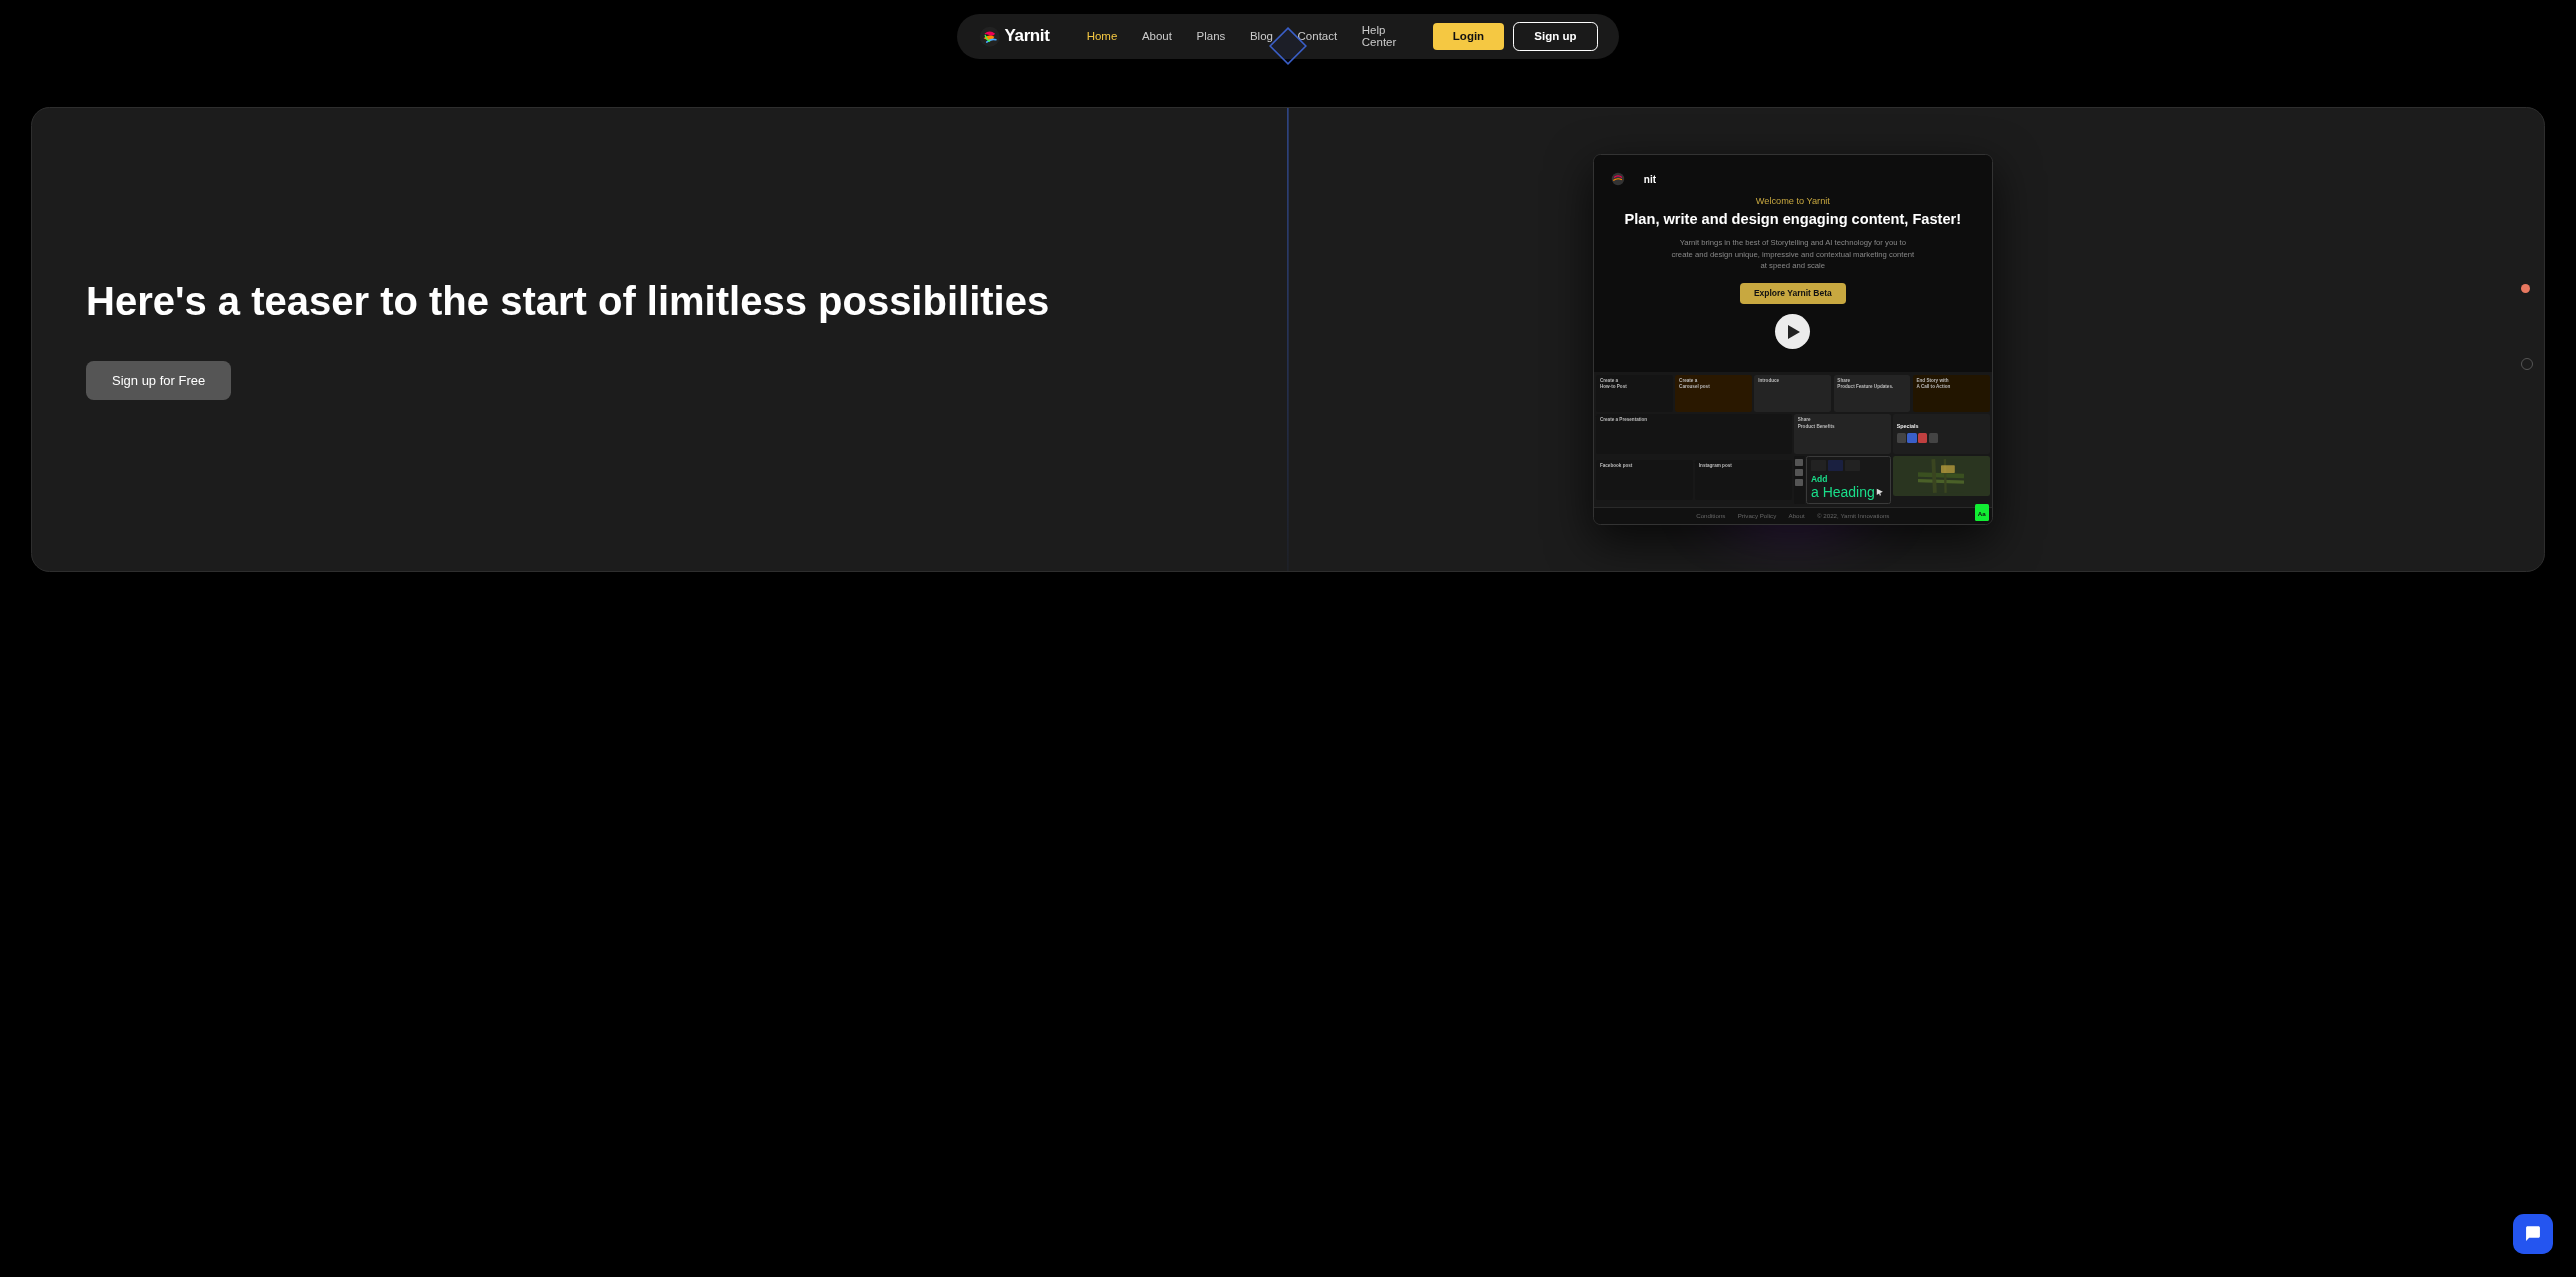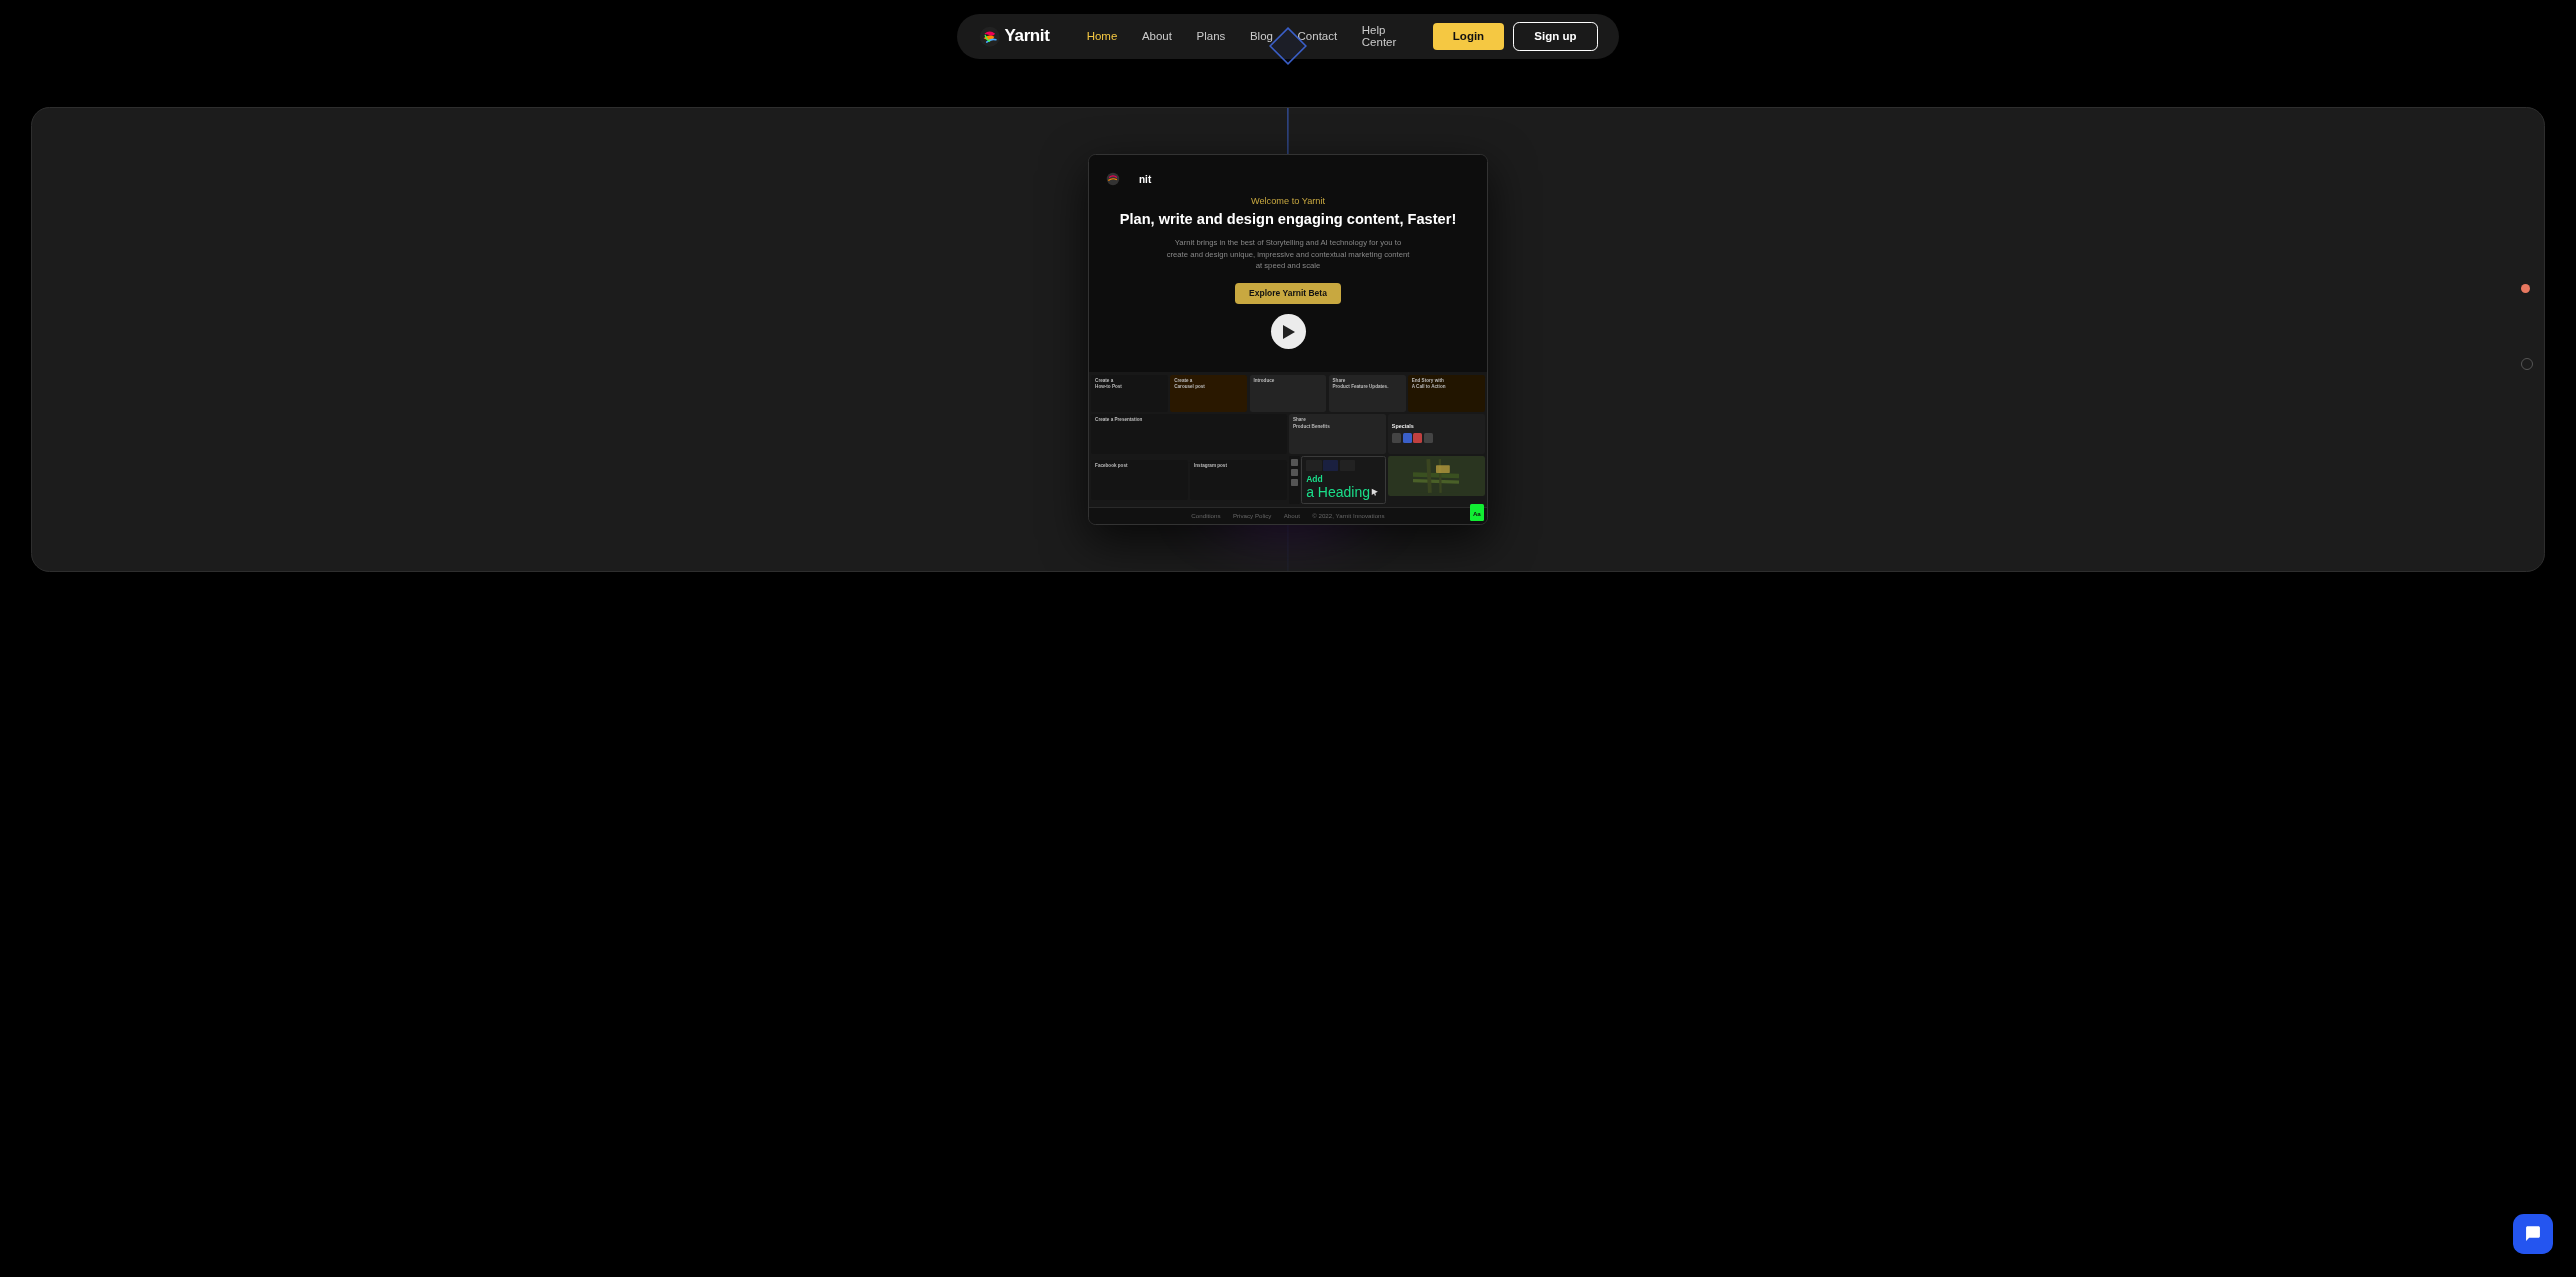--- a/index.html
+++ b/index.html
@@ -407,20 +407,24 @@
   <path d="M27 4 L50 27 L27 50 L4 27 Z" fill="rgba(58,95,200,0.08)"></path>
 </svg>
 
 <div class="main-card">
 
   <div class="v-line"></div>
 
   <div class="dot-pink"></div>
   <div class="dot-ring"></div>
 
+  <div class="hero-left">
+    <h1 class="hero-title">Here's a teaser to the start of limitless possibilities</h1>
+    <button class="btn-signup-hero">Sign up for Free</button>
+  </div>
 
   <div class="hero-right">
     <div class="glow-blob"></div>
     <div class="preview-card">
 
       <div class="preview-inner">
         <div class="preview-logo-row">
           <svg class="preview-logo-icon" viewBox="0 0 18 18">
             <circle cx="9" cy="9" r="8" fill="#333"></circle>
             <path d="M4 7 Q9 3 14 7" stroke="#e05" stroke-width="1.5" fill="none"></path>

